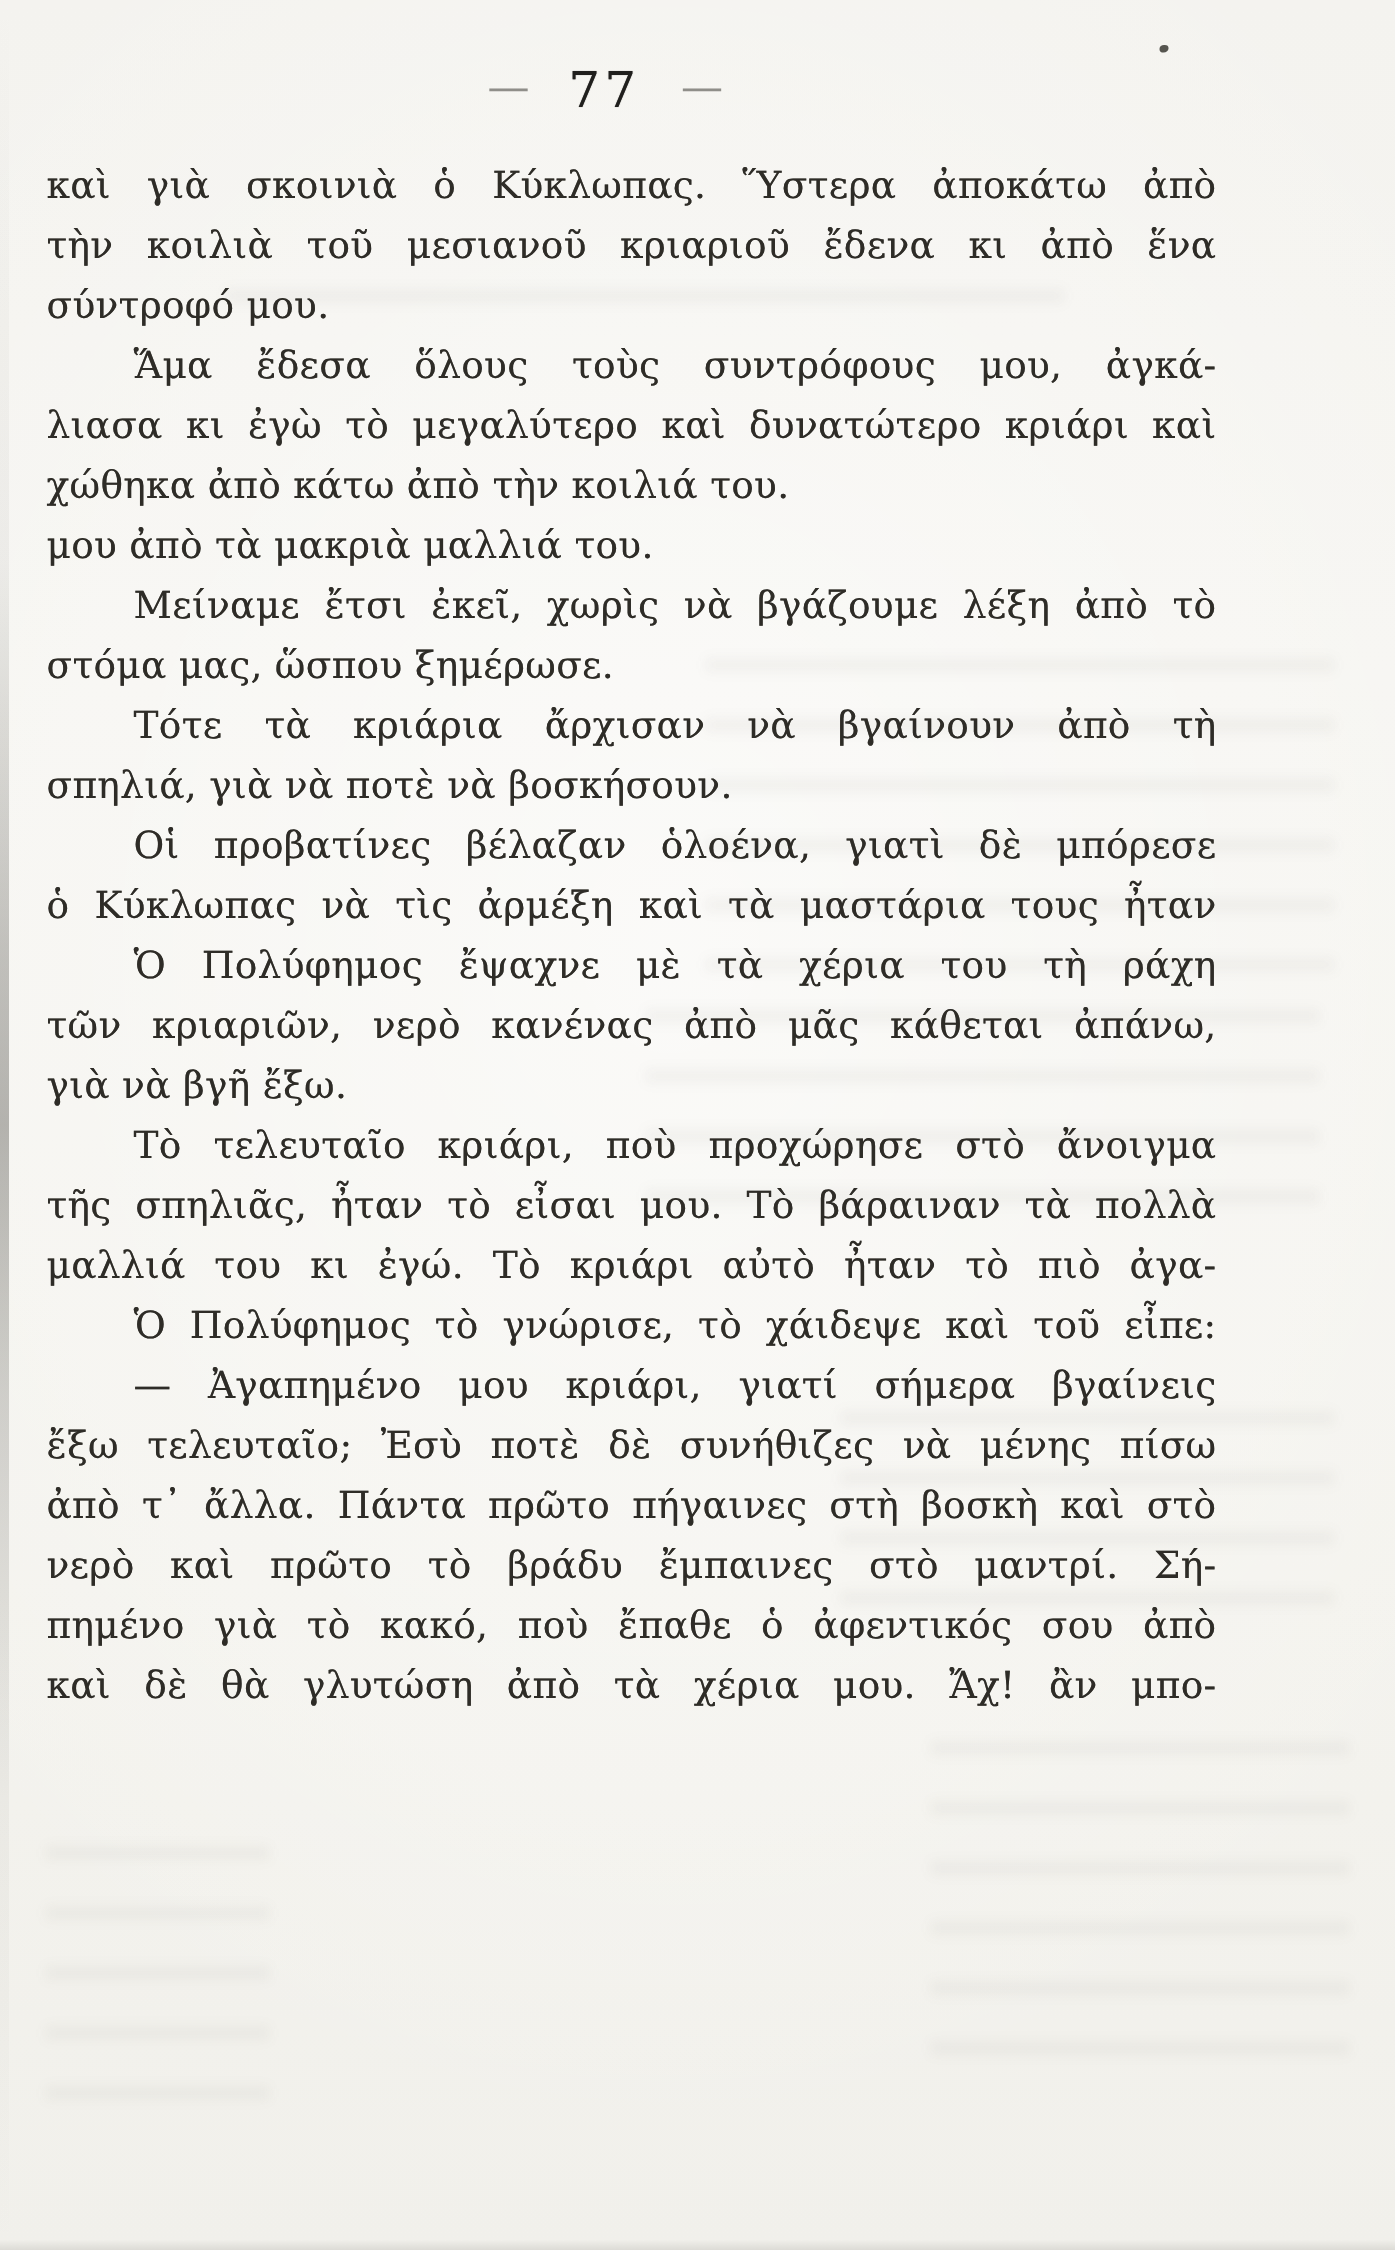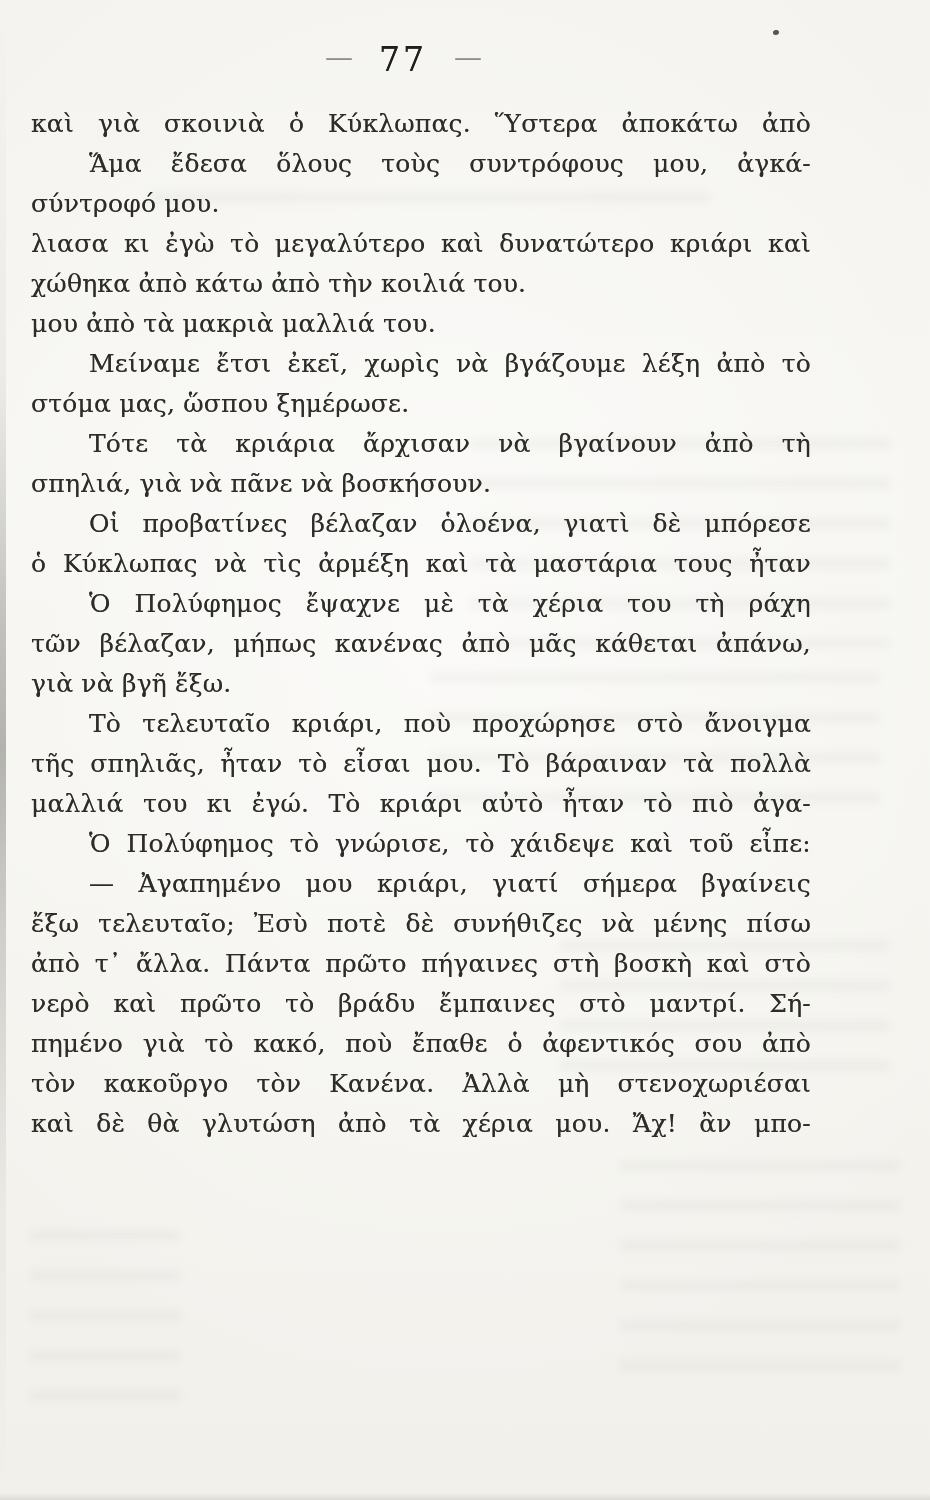--- a/index.html
+++ b/index.html
@@ -143,43 +143,43 @@
 
   <div class="ghost g1"></div>
   <div class="ghost g2"></div>
   <div class="ghost g3"></div>
   <div class="ghost g4"></div>
   <div class="ghost g5"></div>
   <div class="ghost g6"></div>
 
   <div class="text-block" id="text-block">
       <div class="line">καὶ γιὰ σκοινιὰ ὁ Κύκλωπας. Ὕστερα ἀποκάτω ἀπὸ</div>
+      <div class="line">τὴν κοιλιὰ τοῦ μεσιανοῦ κριαριοῦ ἔδενα κι ἀπὸ ἕνα</div>
+      <div class="line endline">σύντροφό μου.</div>
       <div class="line indent">Ἅμα ἔδεσα ὅλους τοὺς συντρόφους μου, ἀγκά-</div>
-      <div class="line endline">σύντροφό μου.</div>
       <div class="line">λιασα κι ἐγὼ τὸ μεγαλύτερο καὶ δυνατώτερο κριάρι καὶ</div>
       <div class="line endline">χώθηκα ἀπὸ κάτω ἀπὸ τὴν κοιλιά του.</div>
       <div class="line endline">μου ἀπὸ τὰ μακριὰ μαλλιά του.</div>
       <div class="line indent">Μείναμε ἔτσι ἐκεῖ, χωρὶς νὰ βγάζουμε λέξη ἀπὸ τὸ</div>
       <div class="line endline">στόμα μας, ὥσπου ξημέρωσε.</div>
       <div class="line indent">Τότε τὰ κριάρια ἄρχισαν νὰ βγαίνουν ἀπὸ τὴ</div>
-      <div class="line endline">σπηλιά, γιὰ νὰ πᾶνε νὰ βοσκήσουν.</div>
+      <div class="line endline">σπηλιά, γιὰ νὰ ποτὲ νὰ βοσκήσουν.</div>
       <div class="line indent">Οἱ προβατίνες βέλαζαν ὁλοένα, γιατὶ δὲ μπόρεσε</div>
       <div class="line">ὁ Κύκλωπας νὰ τὶς ἀρμέξη καὶ τὰ μαστάρια τους ἦταν</div>
       <div class="line indent">Ὁ Πολύφημος ἔψαχνε μὲ τὰ χέρια του τὴ ράχη</div>
-      <div class="line">τῶν βέλαζαν, μήπως κανένας ἀπὸ μᾶς κάθεται ἀπάνω,</div>
+      <div class="line">τῶν κριαριῶν, νερὸ κανένας ἀπὸ μᾶς κάθεται ἀπάνω,</div>
       <div class="line endline">γιὰ νὰ βγῆ ἔξω.</div>
       <div class="line indent">Τὸ τελευταῖο κριάρι, ποὺ προχώρησε στὸ ἄνοιγμα</div>
       <div class="line">τῆς σπηλιᾶς, ἦταν τὸ εἶσαι μου. Τὸ βάραιναν τὰ πολλὰ</div>
       <div class="line">μαλλιά του κι ἐγώ. Τὸ κριάρι αὐτὸ ἦταν τὸ πιὸ ἀγα-</div>
       <div class="line indent">Ὁ Πολύφημος τὸ γνώρισε, τὸ χάιδεψε καὶ τοῦ εἶπε:</div>
       <div class="line indent">— Ἀγαπημένο μου κριάρι, γιατί σήμερα βγαίνεις</div>
       <div class="line">ἔξω τελευταῖο; Ἐσὺ ποτὲ δὲ συνήθιζες νὰ μένης πίσω</div>
       <div class="line">ἀπὸ τ᾽ ἄλλα. Πάντα πρῶτο πήγαινες στὴ βοσκὴ καὶ στὸ</div>
       <div class="line">νερὸ καὶ πρῶτο τὸ βράδυ ἔμπαινες στὸ μαντρί. Σή-</div>
       <div class="line">πημένο γιὰ τὸ κακό, ποὺ ἔπαθε ὁ ἀφεντικός σου ἀπὸ</div>
-      <div class="line">τὸν κακοῦργο τὸν Κανένα. Ἀλλὰ μὴ στενοχωριέσαι</div>
       <div class="line">καὶ δὲ θὰ γλυτώση ἀπὸ τὰ χέρια μου. Ἄχ! ἂν μπο-</div>
     </div>
 
   <div class="scan-edge-left"></div>
   <div class="scan-edge-bottom"></div>
 
 </div>
 
 </body></html>

